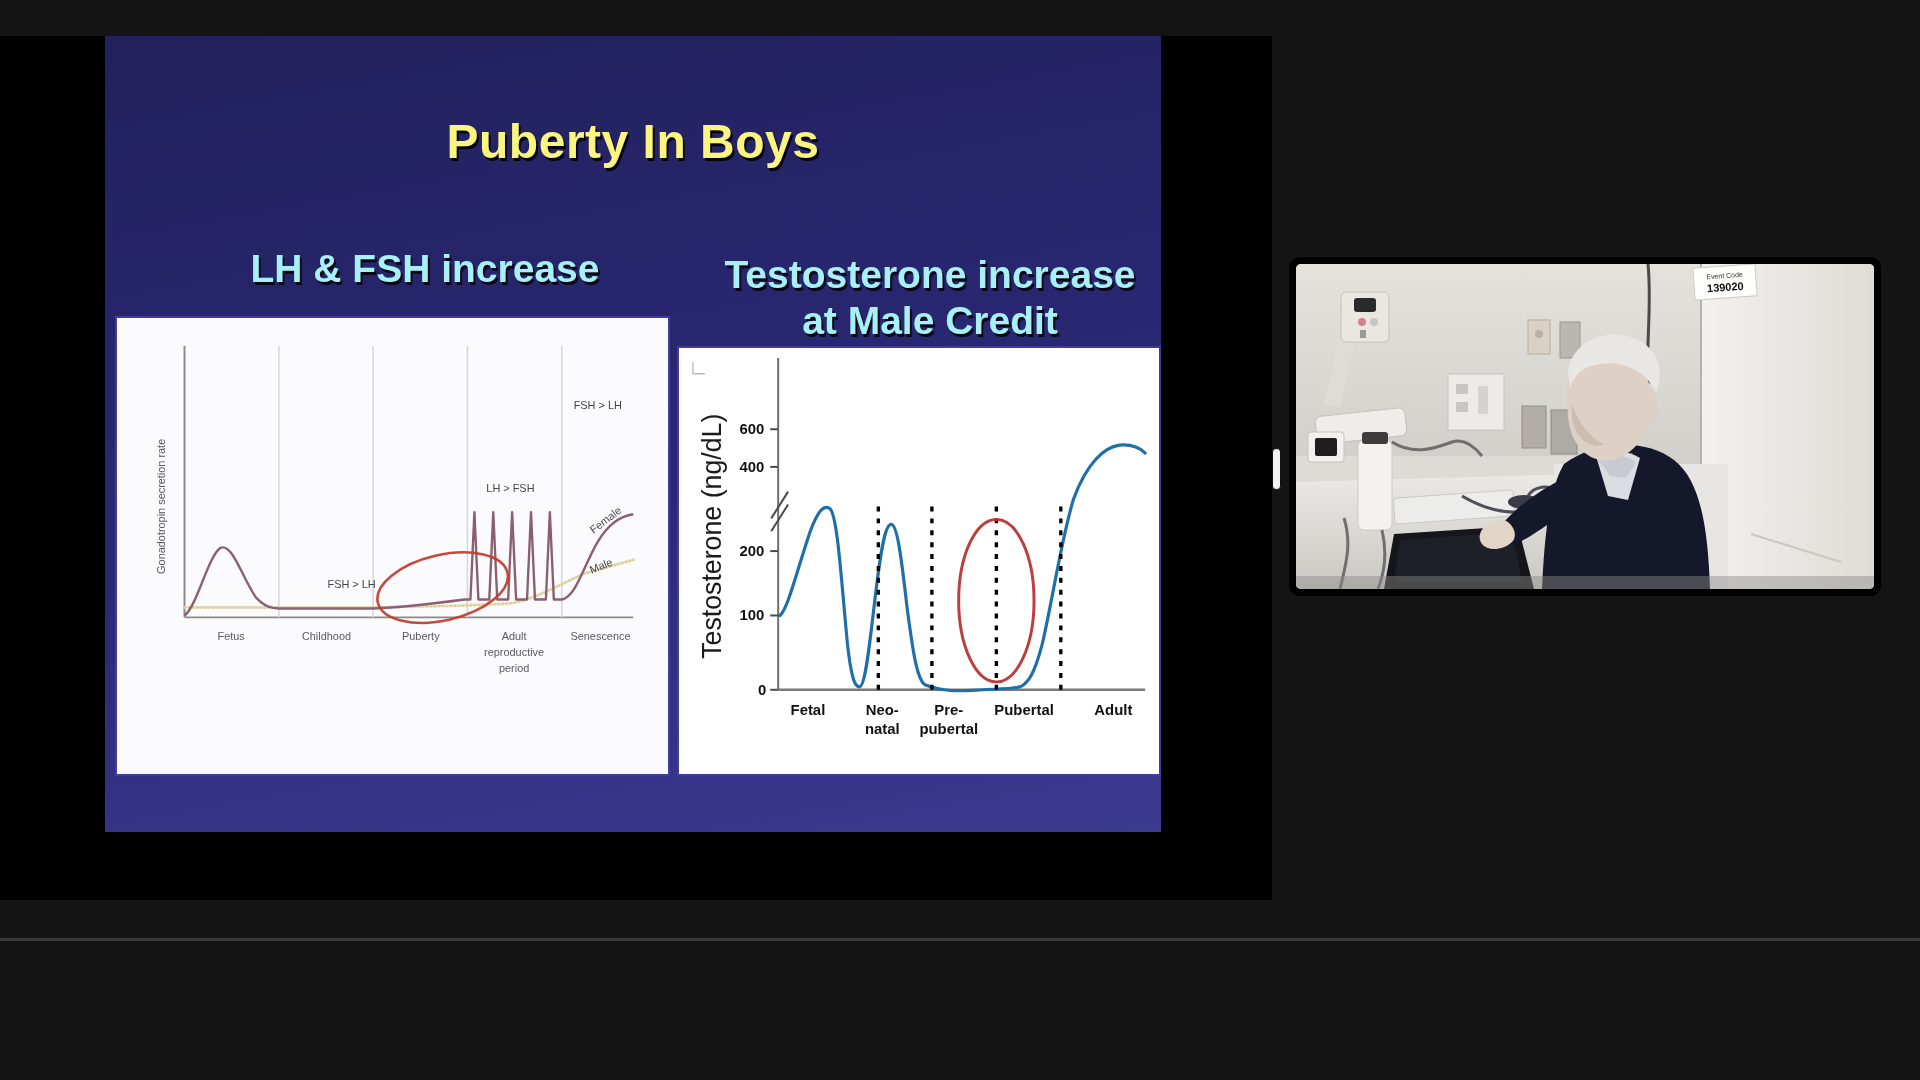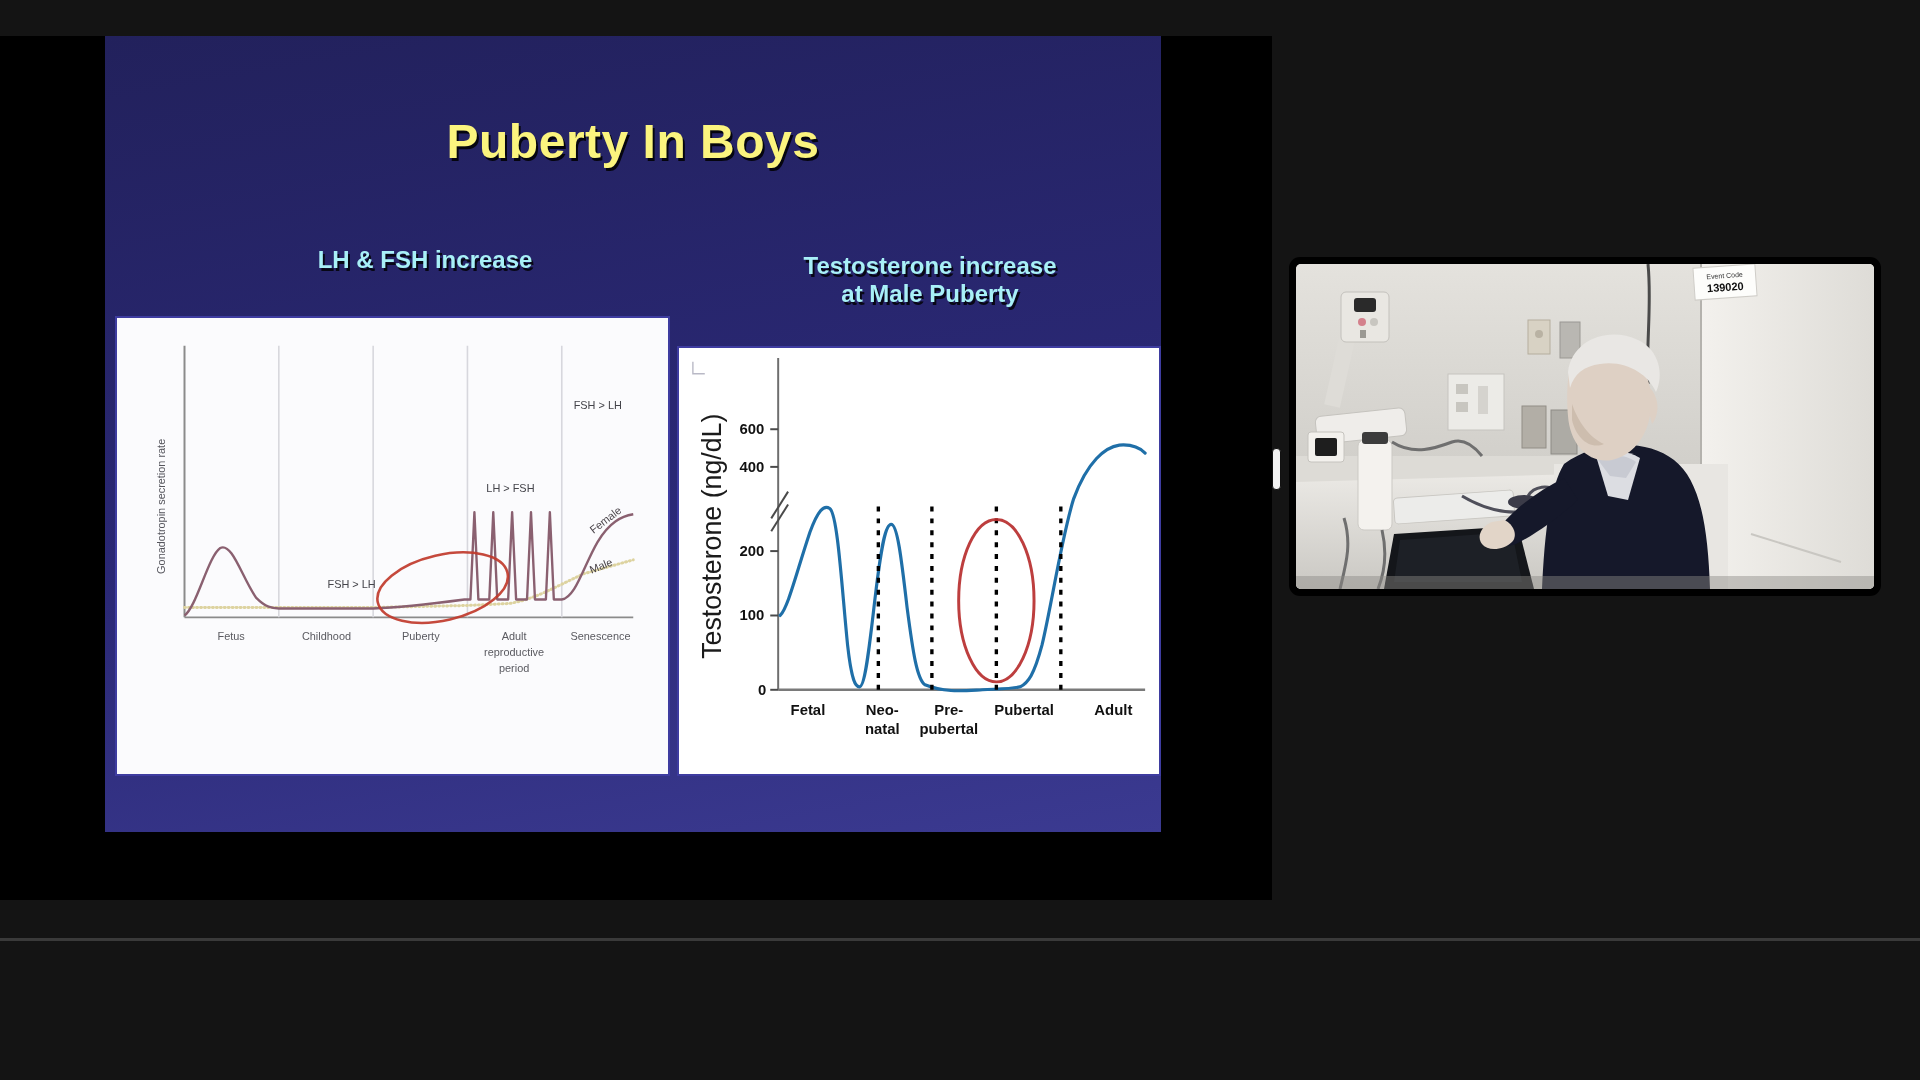--- a/index.html
+++ b/index.html
@@ -33,21 +33,21 @@
   .slide-title {
     position: absolute; top: 78px; left: 0; width: 100%;
     text-align: center;
     font-size: 48px; font-weight: bold;
     color: #fbf47e;
     letter-spacing: .5px;
     text-shadow: 2px 3px 0px rgba(0,0,0,.85);
   }
   .subtitle {
     position: absolute;
-    font-size: 24px; font-weight: bold; line-height: 1.18;
+    font-size: 39px; font-weight: bold; line-height: 1.18;
     color: #a8f0f7;
     text-align: center;
     text-shadow: 2px 3px 0px rgba(0,0,0,.8);
   }
   .subtitle.left  { left: 90px;  top: 210px; width: 460px; }
   .subtitle.right { left: 575px; top: 216px; width: 500px; }
 
   
   .panel {
     position: absolute;
@@ -114,21 +114,21 @@
       <div class="slide">
 
         <div class="slide-title">Puberty In Boys</div>
 
         <div class="subtitle left">
           <div>LH &amp; FSH increase</div>
         </div>
 
         <div class="subtitle right">
           <div>Testosterone increase</div>
-          <div>at Male Puberty</div>
+          <div>at Male Credit</div>
         </div>
 
         <div class="panel left">
           <svg viewBox="0 0 555 460" preserveAspectRatio="none">
             <rect x="0" y="0" width="555" height="460" fill="#fbfbfd"></rect>
 
             <line x1="68" y1="28" x2="68" y2="302" stroke="#8b8b8b" stroke-width="2"></line>
             <line x1="68" y1="302" x2="520" y2="302" stroke="#8b8b8b" stroke-width="2"></line>
 
             <line x1="163" y1="28" x2="163" y2="302" stroke="#d7d7dd" stroke-width="1.6"></line>

